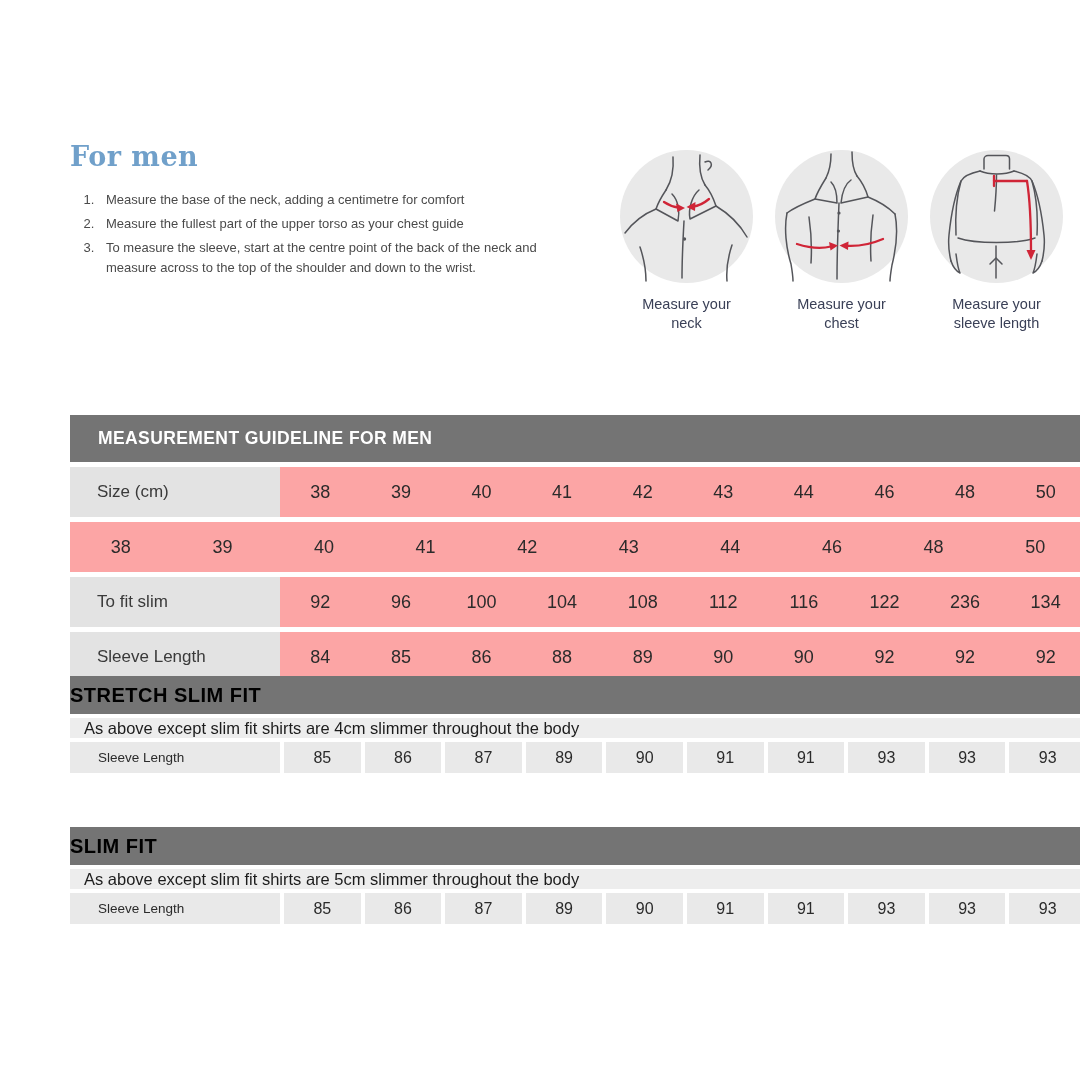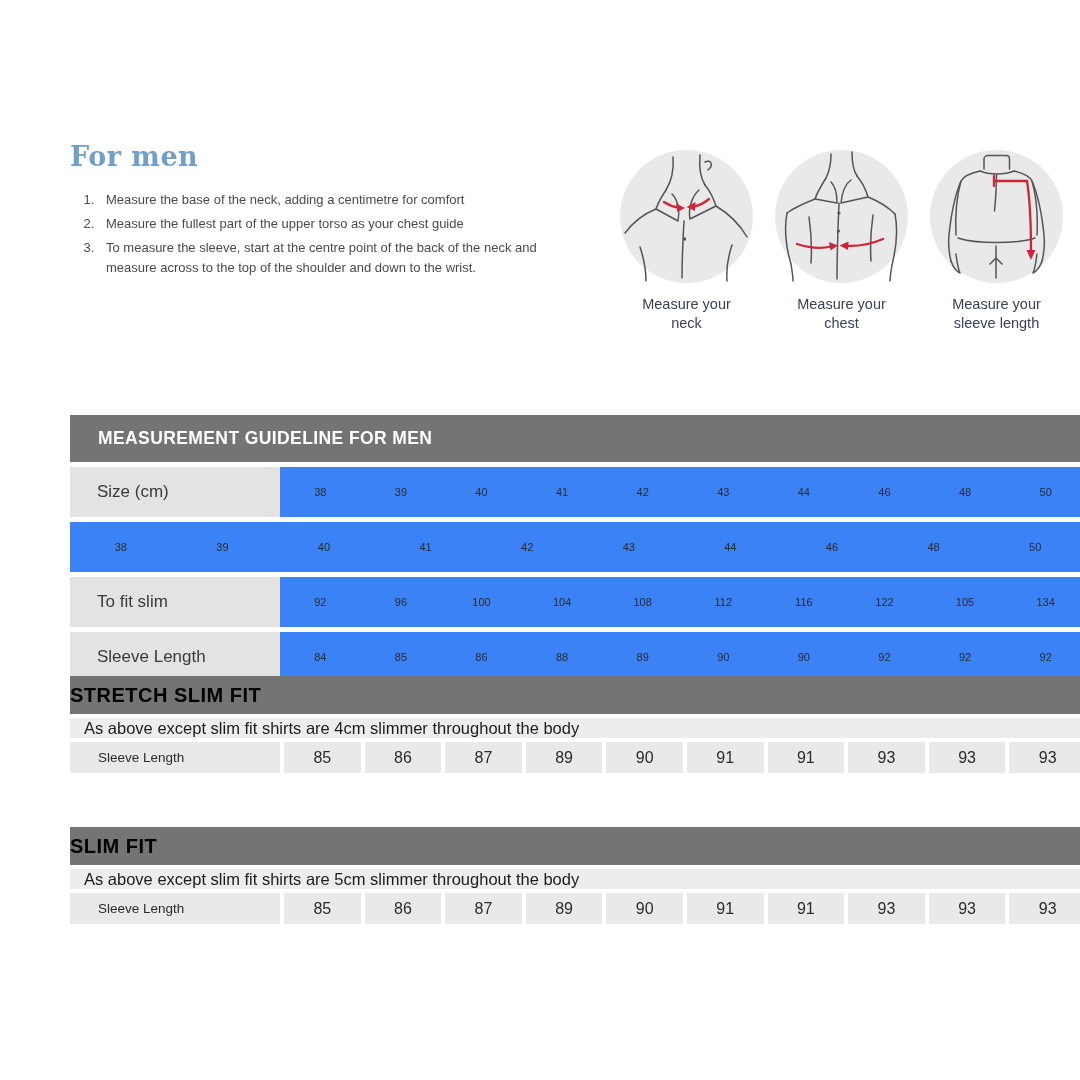--- a/index.html
+++ b/index.html
@@ -35,22 +35,22 @@
     height:47px; background:#747474; color:#ffffff;
     display:flex; align-items:center; padding-left:28px;
     font-size:17.5px; font-weight:bold; letter-spacing:0.4px;
   }
   .trow { display:flex; margin-top:5px; height:50px; }
   .tlabel {
     flex:0 0 210px; background:#e3e3e3; display:flex; align-items:center;
     padding-left:27px; font-size:17px; color:#3a3a3a;
   }
   .tcell {
-    flex:1 1 0; background:#3b82f6; display:flex; align-items:center;
-    justify-content:center; font-size:11px; color:#2b2b2b;
+    flex:1 1 0; background:#fca5a5; display:flex; align-items:center;
+    justify-content:center; font-size:18px; color:#2b2b2b;
   }
   
   .fit-section { position:absolute; left:36px; width:1016px; }
   .fit-stretch { top:676px; }
   .fit-slim { top:827px; }
   .fit-header {
     height:38px; background:#747474; color:#000000;
     display:flex; align-items:center; 
     font-size:20px; font-weight:bold; letter-spacing:0.5px;
   }
@@ -204,21 +204,21 @@
     <div class="trow">
       <div class="tlabel">To fit slim</div>
       <div class="tcell">92</div>
       <div class="tcell">96</div>
       <div class="tcell">100</div>
       <div class="tcell">104</div>
       <div class="tcell">108</div>
       <div class="tcell">112</div>
       <div class="tcell">116</div>
       <div class="tcell">122</div>
-      <div class="tcell">105</div>
+      <div class="tcell">236</div>
       <div class="tcell">134</div>
     </div>
 
     <div class="trow">
       <div class="tlabel">Sleeve Length</div>
       <div class="tcell">84</div>
       <div class="tcell">85</div>
       <div class="tcell">86</div>
       <div class="tcell">88</div>
       <div class="tcell">89</div>

